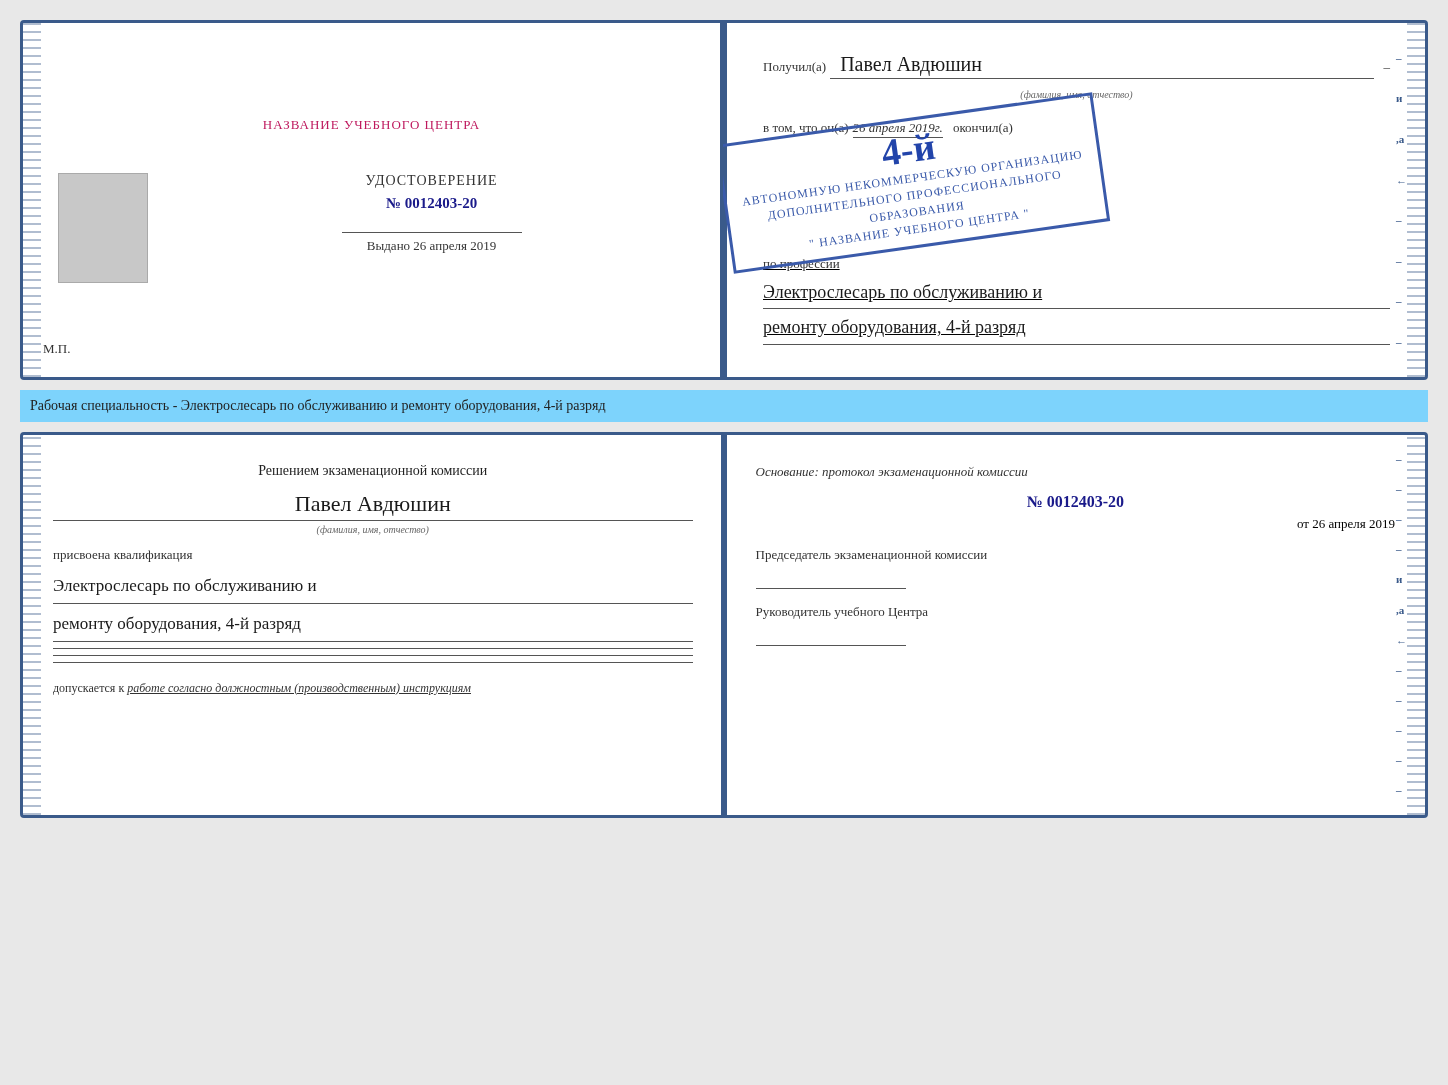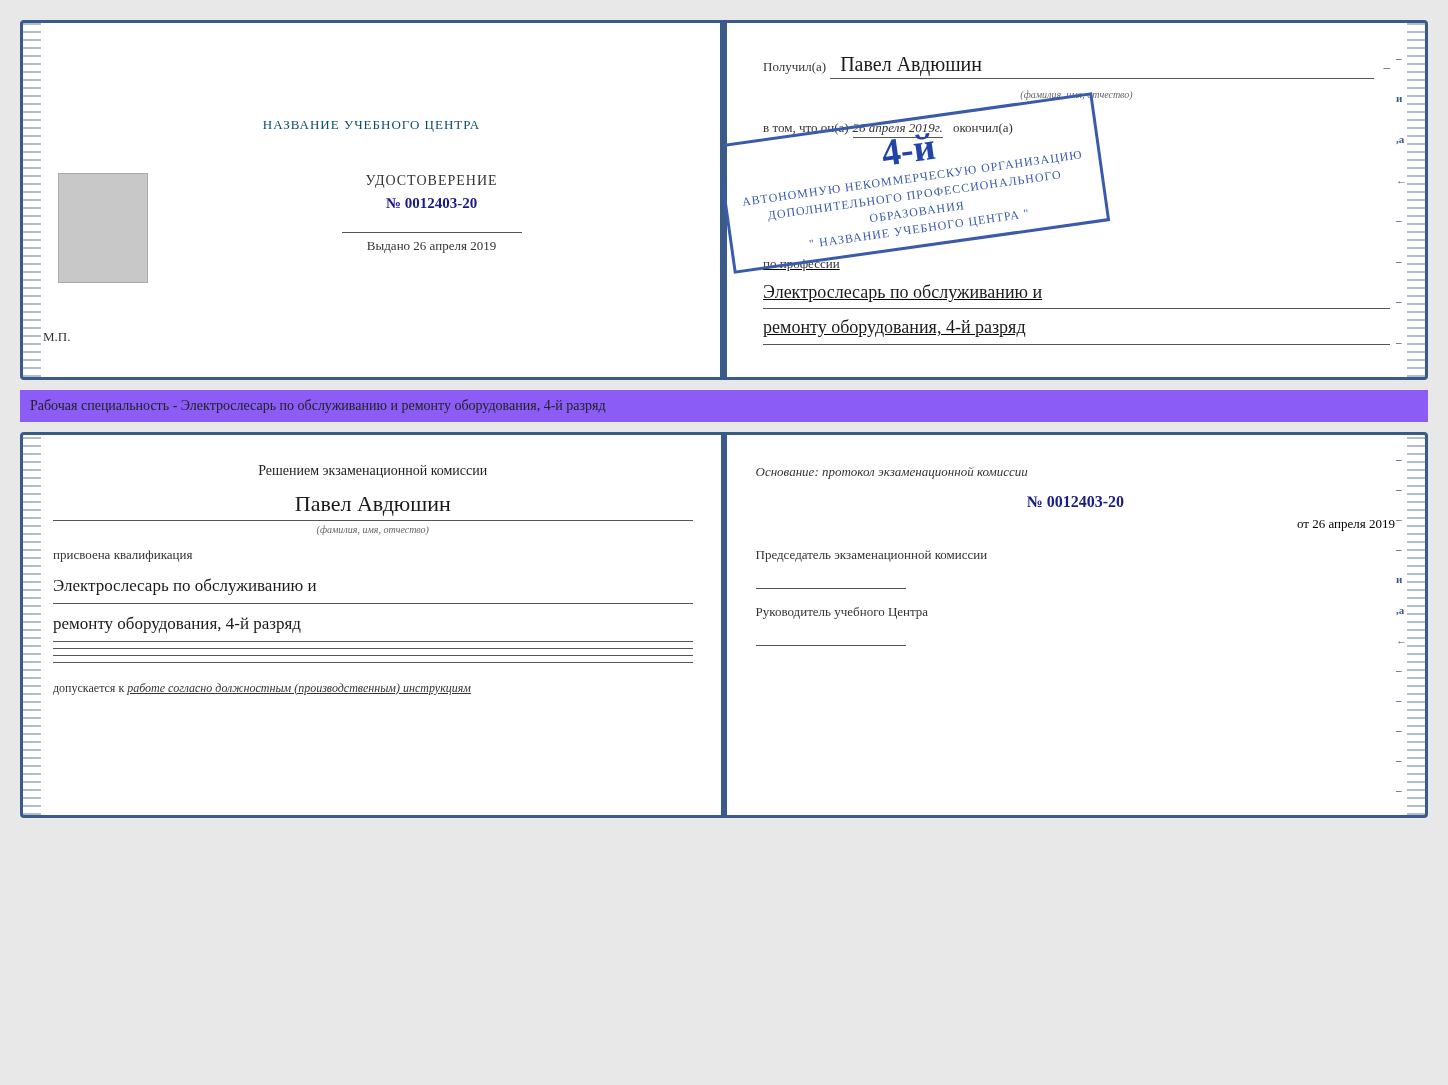--- a/index.html
+++ b/index.html
@@ -78,21 +78,21 @@
 
     .book-page-left::after {
       right: auto;
       left: 0;
     }
 
     .page-title-center {
       text-align: center;
       font-size: 13px;
       letter-spacing: 1px;
-      color: #0c4a6e;
+      color: #be185d;
       font-weight: normal;
       margin-bottom: 40px;
       text-transform: uppercase;
     }
 
     .photo-placeholder {
       width: 90px;
       height: 110px;
       background: #c8c8c8;
       border: 1px solid #aaa;
@@ -132,21 +132,21 @@
       margin: 15px auto 5px;
     }
 
     .vydano-text {
       font-size: 13px;
       color: #333;
     }
 
     .mp-text {
       position: absolute;
-      bottom: 32px;
+      bottom: 20px;
       left: 20px;
       font-size: 13px;
       color: #333;
     }
 
     
     .right-row {
       display: flex;
       align-items: baseline;
       margin-bottom: 10px;
@@ -236,21 +236,21 @@
     .profession-line {
       border-bottom: 1px solid #555;
       margin-bottom: 2px;
     }
 
     
     .middle-text {
       font-size: 14px;
       color: #222;
       padding: 8px 0;
-      background: #8b5cf6;
+      background: #7dd3fc;
       padding-left: 10px;
     }
 
     
     .diploma-book-bottom {
       display: flex;
       background: #fff;
       border: 3px solid #3a5a8a;
       border-radius: 4px;
       overflow: hidden;

